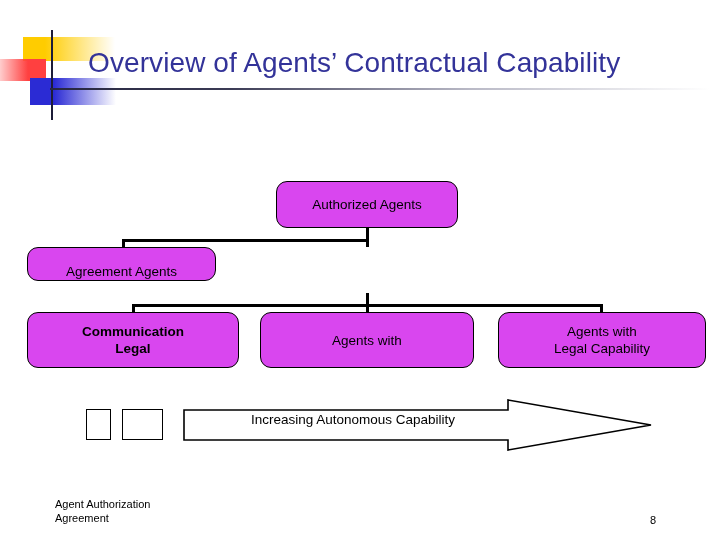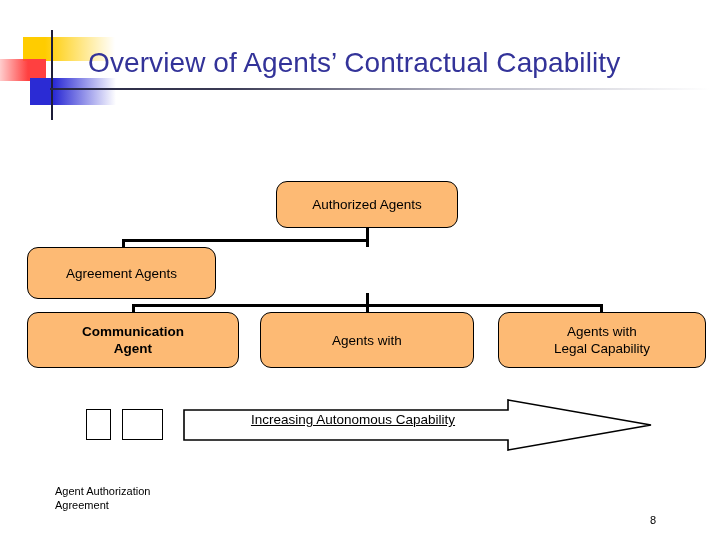--- a/index.html
+++ b/index.html
@@ -41,30 +41,30 @@
     background:linear-gradient(to right,#262640 0px,#3b3b55 180px,#b9b9c6 420px,#ffffff 660px);
   }
 
   
   .chart{position:absolute;left:0;top:0;width:720px;height:540px;}
 
   .node{
     position:absolute;
     border:1.6px solid #000;
     border-radius:11px;
-    background:#fdba74;
+    background:#d946ef;
     display:flex;align-items:center;justify-content:center;
     text-align:center;
     font-size:13.5px;color:#000;line-height:17px;
     box-sizing:border-box;
     z-index:3;
   }
 
   .n-authorized{left:276px;top:181px;width:182px;height:47px;}
-  .n-agreement {left:27px; top:247px;width:189px;height:52px;}
+  .n-agreement {left:27px; top:247px;width:189px;height:34px;align-items:flex-end;}
   .n-contract  {left:276px;top:247px;width:182px;height:46px;}
   .n-commtool  {left:27px; top:312px;width:212px;height:56px;font-weight:bold;}
   .n-custdel   {left:260px;top:312px;width:214px;height:56px;}
   .n-legalpers {left:498px;top:312px;width:208px;height:56px;}
 
   .ln{position:absolute;background:#000;z-index:1;}
 
   
   .ln-a{left:366px;top:228px;width:2.6px;height:19px;}            
   .ln-b{left:122px;top:239px;width:246px;height:2.6px;}           
@@ -77,26 +77,26 @@
 
   
   .mini{position:absolute;border:1.6px solid #000;background:#fff;box-sizing:border-box;}
   .mini-1{left:86px;top:409px;width:25px;height:31px;}
   .mini-2{left:122px;top:409px;width:41px;height:31px;}
 
   
   .arrow-wrap{position:absolute;left:183px;top:398px;width:470px;height:55px;}
   .arrow-label{
     position:absolute;left:20px;top:14px;width:300px;
-    font-size:13.5px;color:#000;text-align:center;white-space:nowrap;text-decoration:underline;
+    font-size:13.5px;color:#000;text-align:center;white-space:nowrap;
   }
 
   
   .footer-left{
-    position:absolute;left:55px;top:484px;width:260px;
+    position:absolute;left:55px;top:497px;width:260px;
     font-size:11px;color:#000;line-height:14px;
   }
   .footer-page{
     position:absolute;left:650px;top:514px;width:40px;
     font-size:11px;color:#000;text-align:left;
   }
 </style>
 </head>
 <body>
 
@@ -127,21 +127,21 @@
     </div>
 
     <div class="node n-agreement">
       <span>Agreement Agents</span>
     </div>
 
 
     <div class="node n-commtool">
       <span>
         <span>Communication</span><br>
-        <span>Agent</span>
+        <span>Legal</span>
       </span>
     </div>
 
     <div class="node n-custdel">
       <span>
         <span>Agents with</span><br>
       </span>
     </div>
 
     <div class="node n-legalpers">

